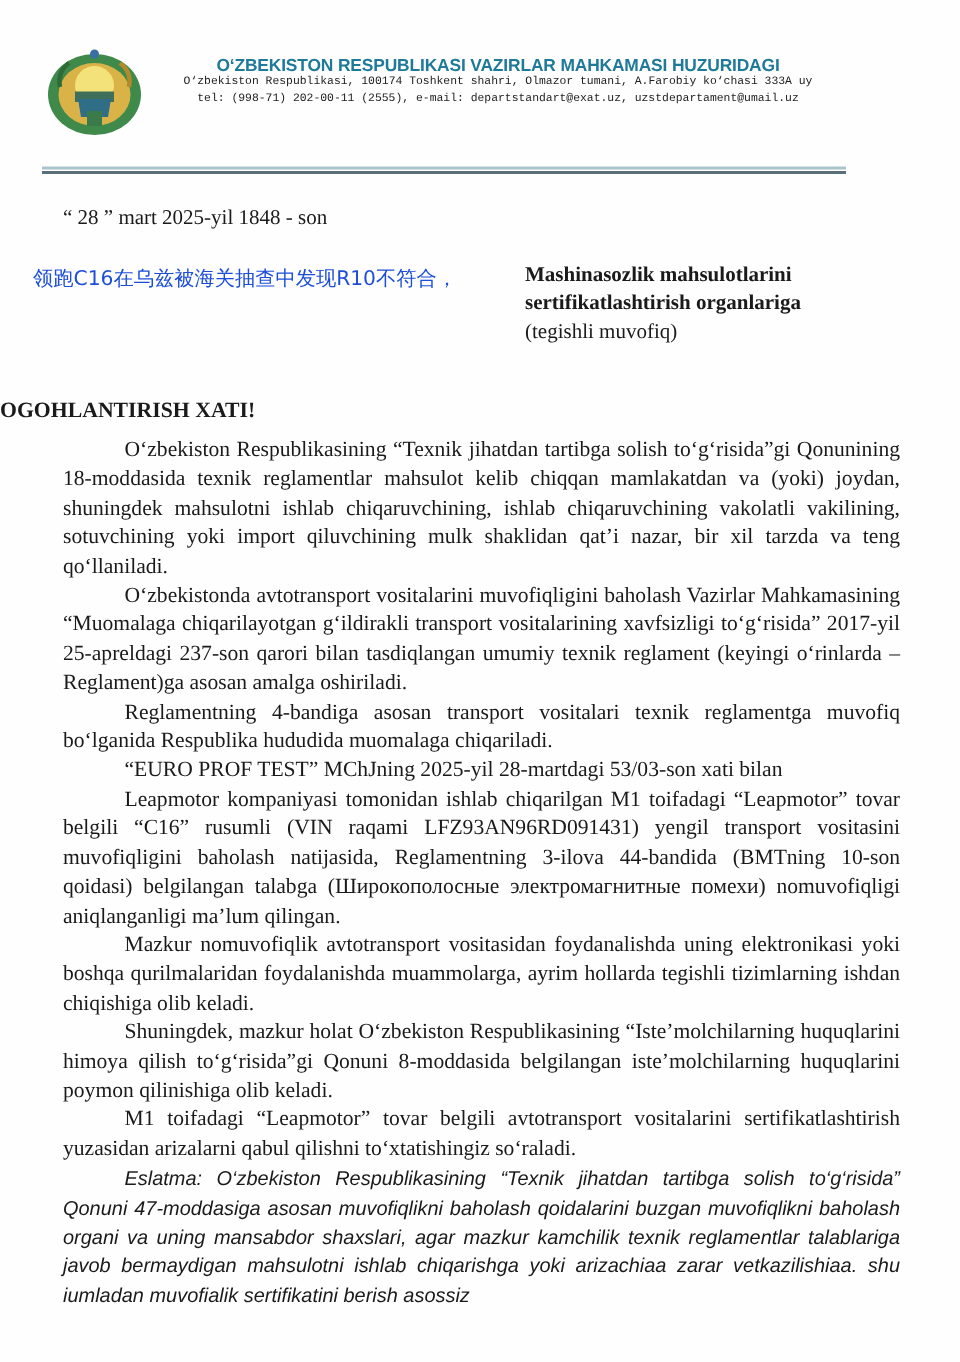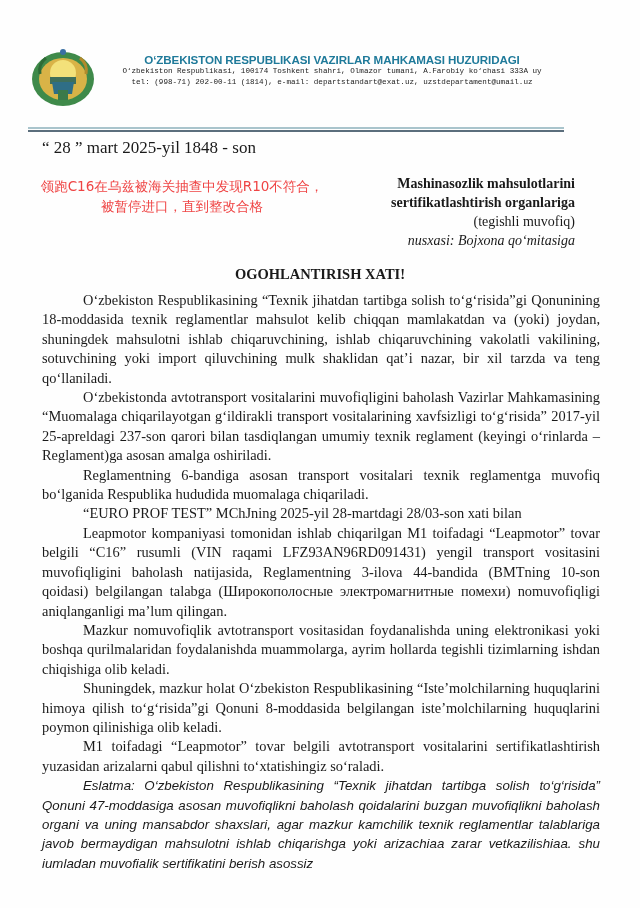--- a/index.html
+++ b/index.html
@@ -1,33 +1,33 @@
 <!DOCTYPE html>
 <html><head>
   <meta charset="utf-8">
   <style>
     html, body { margin: 0; padding: 0; background: #ffffff; }
     body { width: 640px; height: 908px; overflow: hidden; position: relative; font-family: "Liberation Serif", serif; color: #1a1a1a; }
     .page { position: absolute; left: 0; top: 0; width: 640px; height: 908px; background: #fefefe; }
 
-    .letterhead { position: absolute; left: 0; top: 16px; width: 640px; height: 134px; }
+    .letterhead { position: absolute; left: 0; top: 0; width: 640px; height: 134px; }
     .emblem { position: absolute; left: 28px; top: 30px; width: 70px; height: 62px; }
     .org { position: absolute; left: 92px; top: 37px; width: 480px; text-align: center; font-family: "Liberation Sans", sans-serif; }
     .org-line { font-weight: bold; font-size: 11.6px; line-height: 13px; color: #1f7a9a; letter-spacing: -0.1px; white-space: nowrap; }
     .addr { font-size: 7.6px; line-height: 11px; color: #222; white-space: nowrap; font-family: Liberation Mono, monospace; }
     .rule-top { position: absolute; left: 28px; top: 111px; width: 536px; height: 2px; background: #a9c4cc; }
     .rule-bot { position: absolute; left: 28px; top: 113.5px; width: 536px; height: 2.5px; background: #5b6e7c; }
 
-    .date { position: absolute; left: 42px; top: 138px; font-size: 17px; }
-    .note-cn { position: absolute; left: 22px; top: 176px; width: 320px; text-align: center; color: #ef4444; font-family: "DejaVu Sans", sans-serif; font-size: 13.5px; line-height: 20px; }
-    .addressee { position: absolute; left: 350px; top: 174px; width: 225px; text-align: right; font-size: 14px; line-height: 19px; }
+    .date { position: absolute; left: 42px; top: 138px; font-size: 14px; }
+    .note-cn { position: absolute; left: 22px; top: 176px; width: 320px; text-align: left; color: #1d4ed8; font-family: "DejaVu Sans", sans-serif; font-size: 13.5px; line-height: 20px; }
+    .addressee { position: absolute; left: 350px; top: 174px; width: 225px; text-align: left; font-size: 14px; line-height: 19px; }
     .addressee .b { font-weight: bold; }
     .addressee .i { font-style: italic; }
 
-    .title { position: absolute; left: 0; top: 266px; width: 640px; text-align: center; font-weight: bold; font-size: 14.5px; }
+    .title { position: absolute; left: 0; top: 266px; width: 640px; font-weight: bold; font-size: 14.5px; }
 
     .body { position: absolute; left: 42px; top: 291px; width: 558px; font-size: 14.4px; line-height: 19.4px; text-align: justify; }
     .body p { margin: 0; text-indent: 41px; }
     .body p.italic { font-style: italic; font-family: "Liberation Sans", sans-serif; font-size: 13.3px; line-height: 19.4px; }
   </style>
 </head>
 <body>
 
 <div class="page">
 
@@ -39,47 +39,45 @@
       <rect x="22" y="31" width="26" height="7" fill="#3f6f5a"></rect>
       <path d="M24 36 L46 36 L44 48 L26 48 Z" fill="#2f6e86"></path>
       <rect x="30" y="44" width="10" height="10" fill="#3b7a4a"></rect>
       <circle cx="35" cy="6" r="3" fill="#3a6fa3"></circle>
       <path d="M12 28 Q10 18 18 12" stroke="#2e6b36" stroke-width="3" fill="none"></path>
       <path d="M58 28 Q60 18 52 12" stroke="#b28a2c" stroke-width="3" fill="none"></path>
     </svg>
     <div class="org">
       <div class="org-line">O‘ZBEKISTON RESPUBLIKASI VAZIRLAR MAHKAMASI HUZURIDAGI</div>
       <div class="addr">O‘zbekiston Respublikasi, 100174 Toshkent shahri, Olmazor tumani, A.Farobiy ko‘chasi 333A uy</div>
-      <div class="addr">tel: (998-71) 202-00-11 (1814), e-mail:  departstandart@exat.uz, uzstdepartament@umail.uz</div>
+      <div class="addr">tel: (998-71) 202-00-11 (2555), e-mail:  departstandart@exat.uz, uzstdepartament@umail.uz</div>
     </div>
     <div class="rule-top"></div>
     <div class="rule-bot"></div>
   </div>
 
   <div class="date">“ 28 ” mart 2025-yil 1848 - son</div>
 
   <div class="note-cn">
     <div>领跑C16在乌兹被海关抽查中发现R10不符合，</div>
-    <div>被暂停进口，直到整改合格</div>
   </div>
 
   <div class="addressee">
     <div class="b">Mashinasozlik mahsulotlarini</div>
     <div class="b">sertifikatlashtirish organlariga</div>
     <div>(tegishli muvofiq)</div>
-    <div class="i">nusxasi: Bojxona qo‘mitasiga</div>
   </div>
 
   <div class="title">OGOHLANTIRISH XATI!</div>
 
   <div class="body">
     <p>O‘zbekiston Respublikasining “Texnik jihatdan tartibga solish to‘g‘risida”gi Qonunining 18-moddasida texnik reglamentlar mahsulot kelib chiqqan mamlakatdan va (yoki) joydan, shuningdek mahsulotni ishlab chiqaruvchining, ishlab chiqaruvchining vakolatli vakilining, sotuvchining yoki import qiluvchining mulk shaklidan qat’i nazar, bir xil tarzda va teng qo‘llaniladi.</p>
     <p>O‘zbekistonda avtotransport vositalarini muvofiqligini baholash Vazirlar Mahkamasining “Muomalaga chiqarilayotgan g‘ildirakli transport vositalarining xavfsizligi to‘g‘risida” 2017-yil 25-apreldagi 237-son qarori bilan tasdiqlangan umumiy texnik reglament (keyingi o‘rinlarda – Reglament)ga asosan amalga oshiriladi.</p>
-    <p>Reglamentning 6-bandiga asosan transport vositalari texnik reglamentga muvofiq bo‘lganida Respublika hududida muomalaga chiqariladi.</p>
-    <p>“EURO PROF TEST” MChJning 2025-yil 28-martdagi 28/03-son xati bilan</p>
+    <p>Reglamentning 4-bandiga asosan transport vositalari texnik reglamentga muvofiq bo‘lganida Respublika hududida muomalaga chiqariladi.</p>
+    <p>“EURO PROF TEST” MChJning 2025-yil 28-martdagi 53/03-son xati bilan</p>
     <p>Leapmotor kompaniyasi tomonidan ishlab chiqarilgan M1 toifadagi “Leapmotor” tovar belgili “C16” rusumli (VIN raqami LFZ93AN96RD091431) yengil transport vositasini muvofiqligini baholash natijasida, Reglamentning 3-ilova 44-bandida (BMTning 10-son qoidasi) belgilangan talabga (Широкополосные электромагнитные помехи) nomuvofiqligi aniqlanganligi ma’lum qilingan.</p>
     <p>Mazkur nomuvofiqlik avtotransport vositasidan foydanalishda uning elektronikasi yoki boshqa qurilmalaridan foydalanishda muammolarga, ayrim hollarda tegishli tizimlarning ishdan chiqishiga olib keladi.</p>
     <p>Shuningdek, mazkur holat O‘zbekiston Respublikasining “Iste’molchilarning huquqlarini himoya qilish to‘g‘risida”gi Qonuni 8-moddasida belgilangan iste’molchilarning huquqlarini poymon qilinishiga olib keladi.</p>
     <p>M1 toifadagi “Leapmotor” tovar belgili avtotransport vositalarini sertifikatlashtirish yuzasidan arizalarni qabul qilishni to‘xtatishingiz so‘raladi.</p>
     <p class="italic">Eslatma: O‘zbekiston Respublikasining “Texnik jihatdan tartibga solish to‘g‘risida” Qonuni 47-moddasiga asosan muvofiqlikni baholash qoidalarini buzgan muvofiqlikni baholash organi va uning mansabdor shaxslari, agar mazkur kamchilik texnik reglamentlar talablariga javob bermaydigan mahsulotni ishlab chiqarishga yoki arizachiaa zarar vetkazilishiaa. shu iumladan muvofialik sertifikatini berish asossiz</p>
   </div>
 
 </div>
 
 </body></html>

